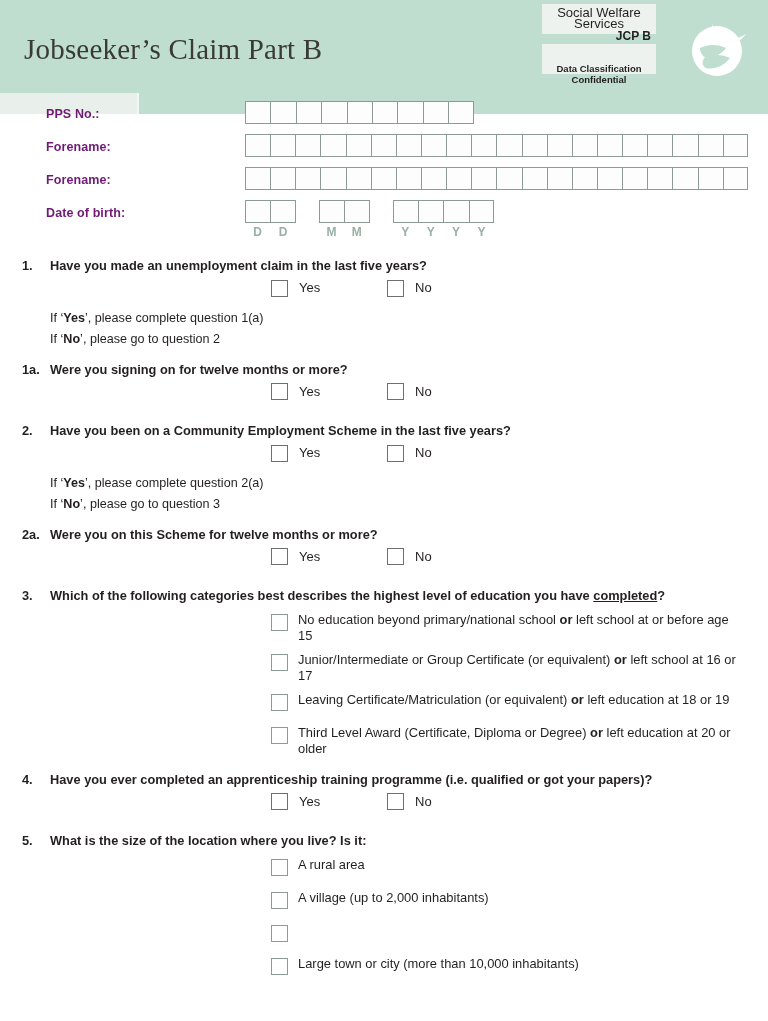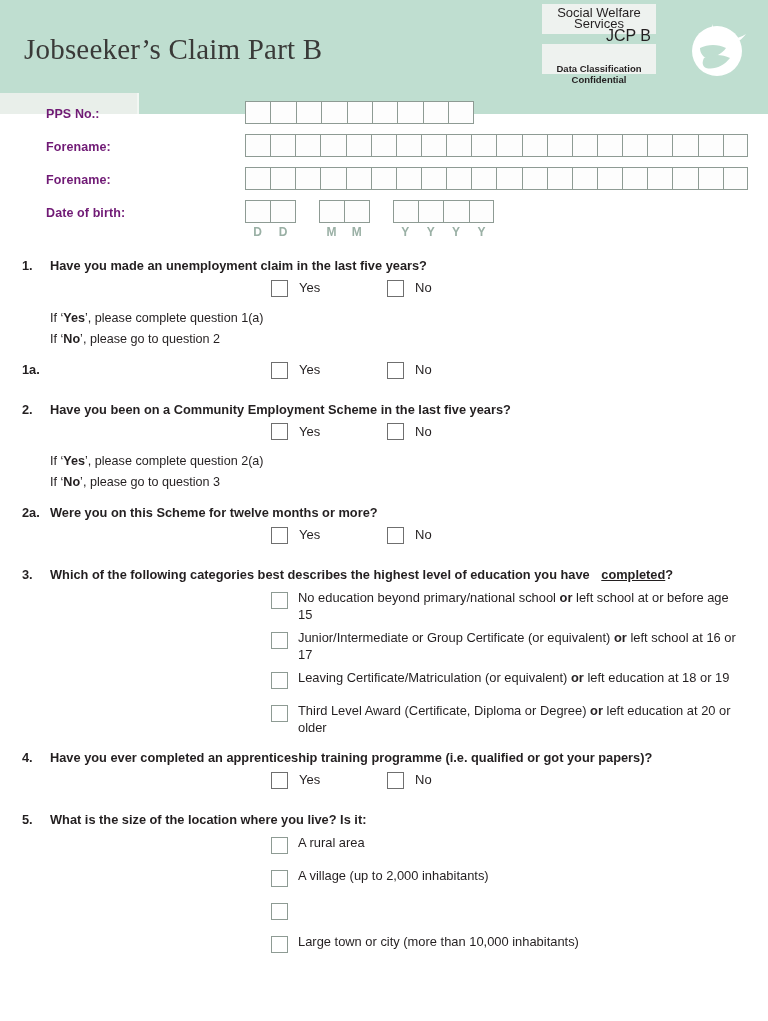--- a/index.html
+++ b/index.html
@@ -41,23 +41,23 @@
   .stamp-agency {
     left: 542px; top: 4px; width: 114px; height: 30px;
     padding-top: 3px;
   }
   .stamp-agency .agency-name {
     font-size: 13px;
     line-height: 11px;
     font-weight: 400;
   }
   .stamp-agency .agency-code {
-    font-size: 16px;
+    font-size: 12px;
     line-height: 14px;
-    font-weight: 400;
+    font-weight: 700;
     text-align: right;
     padding-right: 5px;
   }
   .stamp-class {
     left: 542px; top: 44px; width: 114px; height: 30px;
     padding-top: 19px;
   }
   .stamp-class div {
     font-size: 9.5px;
     line-height: 11px;
@@ -158,21 +158,21 @@
     font-weight: 700;
     width: 26px;
   }
   .q-text {
     margin-left: 26px;
     font-size: 12.8px;
     font-weight: 700;
     line-height: 16.5px;
     padding-right: 30px;
   }
-  .q-text u { text-decoration: underline; margin-left: 8px; }
+  .q-text u { text-decoration: underline; }
 
   .yesno {
     position: relative;
     height: 26px;
     margin-top: 5px;
   }
   .opt-yes { position: absolute; left: 247px; top: 0; display: flex; align-items: center; }
   .opt-no  { position: absolute; left: 363px; top: 0; display: flex; align-items: center; }
   .chk {
     width: 17px;
@@ -369,20 +369,21 @@
         <div class="opt-no">
           <div class="chk"></div>
           <span class="opt-label">No</span>
         </div>
       </div>
       <div class="hint">If ‘<b>Yes</b>’, please complete question 1(a)</div>
       <div class="hint">If ‘<b>No</b>’, please go to question 2</div>
     </div>
     <div class="q">
       <div class="q-num">1a.</div>
+      <div class="q-text">Were you signing on for twelve months or more?</div>
       <div class="yesno">
         <div class="opt-yes">
           <div class="chk"></div>
           <span class="opt-label">Yes</span>
         </div>
         <div class="opt-no">
           <div class="chk"></div>
           <span class="opt-label">No</span>
         </div>
       </div>

